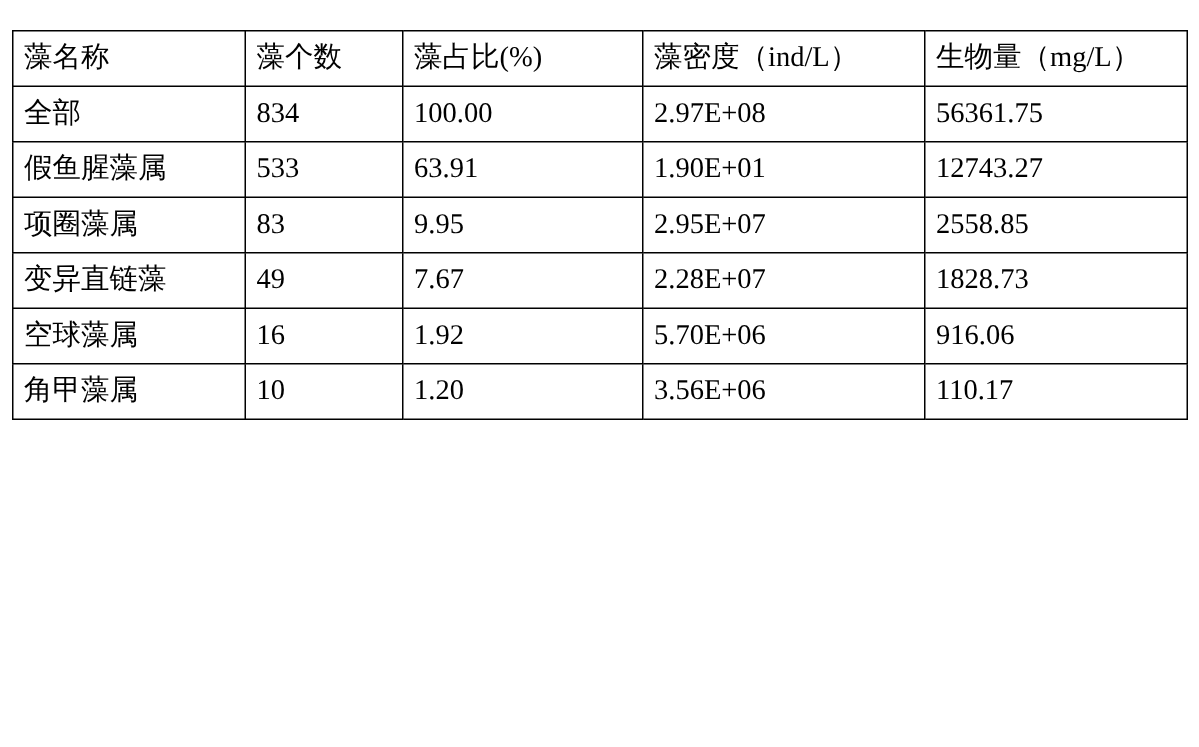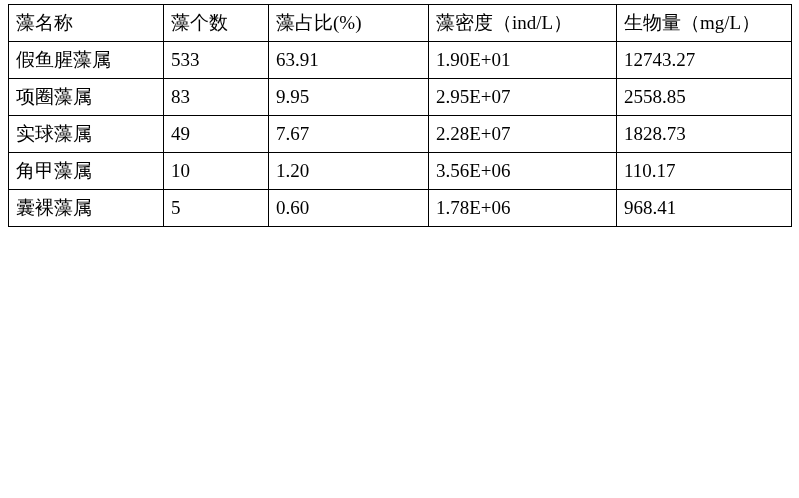--- a/index.html
+++ b/index.html
@@ -10,21 +10,21 @@
   body {
     width: 799px;
     height: 498px;
     font-family: "Liberation Serif", "DejaVu Serif", serif;
     color: #000000;
     overflow: hidden;
   }
   #table-wrap {
     position: absolute;
     left: 8px;
-    top: 4px;
+    top: 20px;
     width: 783px;
   }
   table.algae-table {
     border-collapse: collapse;
     width: 783px;
     table-layout: fixed;
   }
   table.algae-table th,
   table.algae-table td {
     border: 1px solid #000000;
@@ -60,49 +60,56 @@
       <tr>
         <th>藻名称</th>
         <th>藻个数</th>
         <th>藻占比(%)</th>
         <th>藻密度（ind/L）</th>
         <th>生物量（mg/L）</th>
       </tr>
     </thead>
     <tbody id="table-body">
         <tr>
+          <td>全部</td>
+          <td>834</td>
+          <td>100.00</td>
+          <td>2.97E+08</td>
+          <td>56361.75</td>
+        </tr>
+        <tr>
           <td>假鱼腥藻属</td>
           <td>533</td>
           <td>63.91</td>
           <td>1.90E+01</td>
           <td>12743.27</td>
         </tr>
         <tr>
           <td>项圈藻属</td>
           <td>83</td>
           <td>9.95</td>
           <td>2.95E+07</td>
           <td>2558.85</td>
         </tr>
         <tr>
-          <td>实球藻属</td>
+          <td>变异直链藻</td>
           <td>49</td>
           <td>7.67</td>
           <td>2.28E+07</td>
           <td>1828.73</td>
+        </tr>
+        <tr>
+          <td>空球藻属</td>
+          <td>16</td>
+          <td>1.92</td>
+          <td>5.70E+06</td>
+          <td>916.06</td>
         </tr>
         <tr>
           <td>角甲藻属</td>
           <td>10</td>
           <td>1.20</td>
           <td>3.56E+06</td>
           <td>110.17</td>
         </tr>
-        <tr>
-          <td>囊裸藻属</td>
-          <td>5</td>
-          <td>0.60</td>
-          <td>1.78E+06</td>
-          <td>968.41</td>
-        </tr>
       </tbody>
   </table>
 </div>
 
 </body></html>

